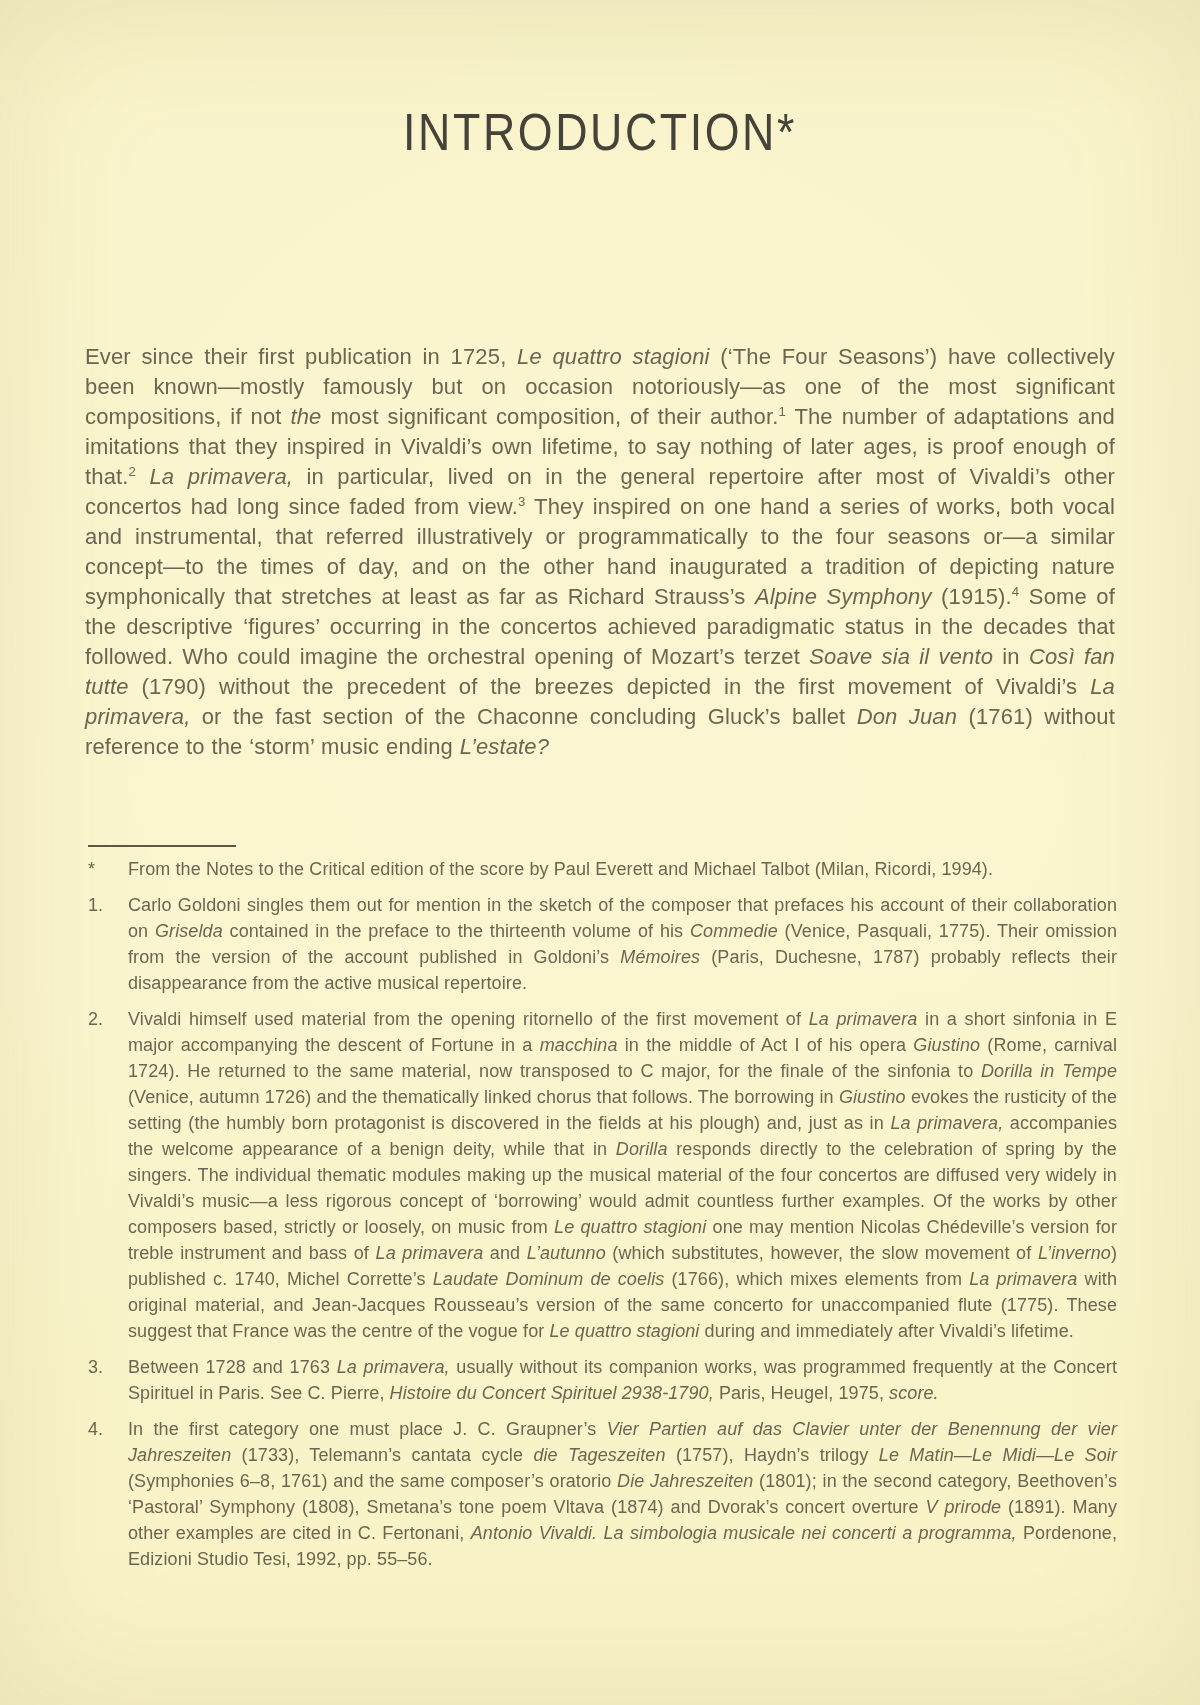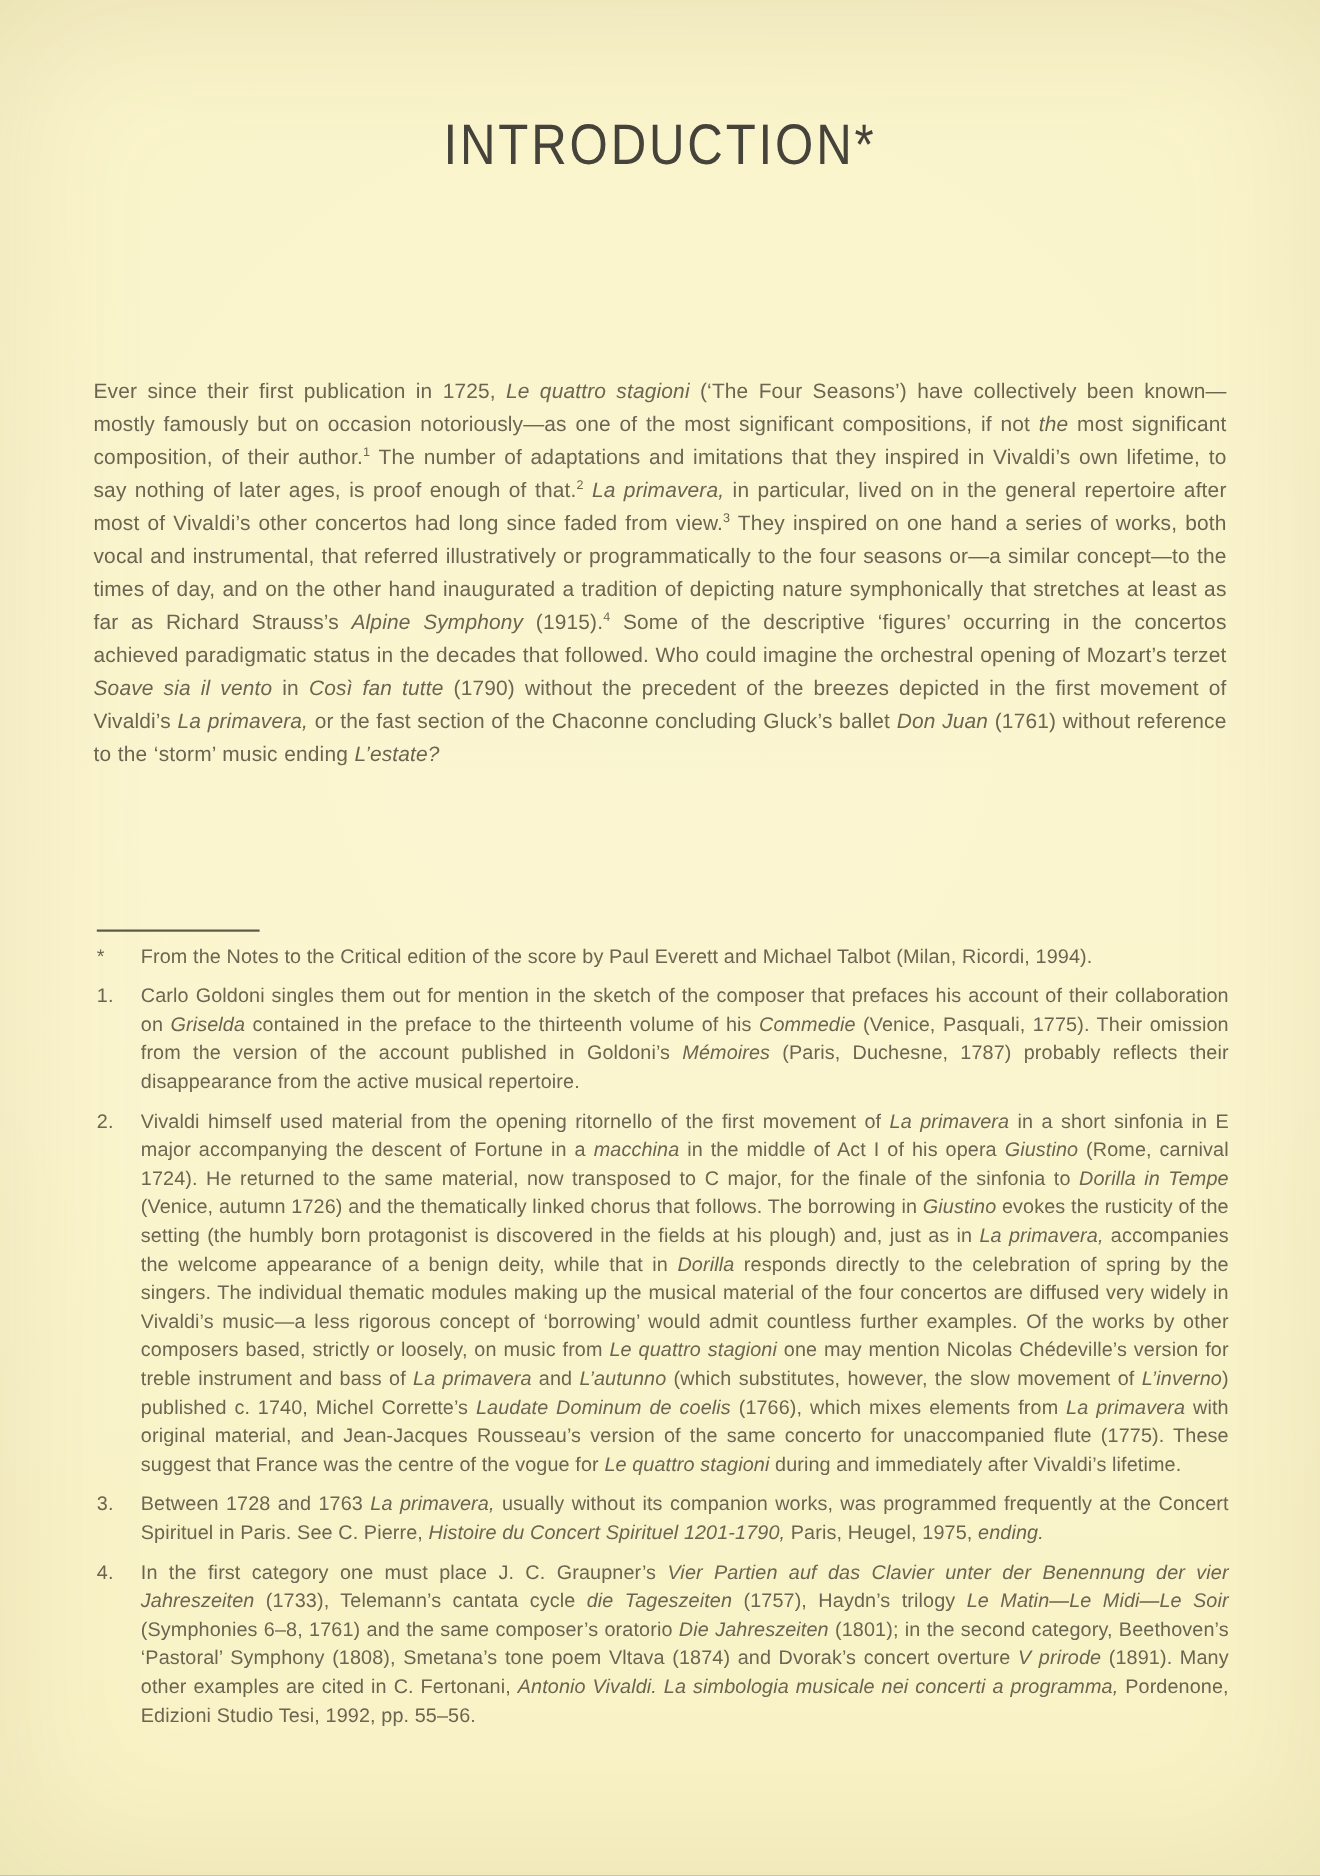--- a/index.html
+++ b/index.html
@@ -36,21 +36,21 @@
     color: var(--title-ink, #45433a);
     transform: scaleX(0.86);
     transform-origin: 50% 50%;
   }
   .body-text {
     position: absolute;
     top: 342px;
     left: 85px;
     width: 1030px;
     margin: 0;
-    font-size: 19px;
+    font-size: 22px;
     line-height: 30px;
     text-align: justify;
     letter-spacing: 0.15px;
     word-spacing: 0.5px;
     color: var(--ink, #6b6551);
   }
   .body-text sup, .fn-text sup {
     font-size: 0.6em;
     line-height: 0;
     vertical-align: super;
@@ -111,21 +111,21 @@
       <span class="fn-text">Carlo Goldoni singles them out for mention in the sketch of the composer that prefaces his account of their collaboration on <i>Griselda</i> contained in the preface to the thirteenth volume of his <i>Commedie</i> (Venice, Pasquali, 1775). Their omission from the version of the account published in Goldoni’s <i>Mémoires</i> (Paris, Duchesne, 1787) probably reflects their disappearance from the active musical repertoire.</span>
     </div>
 
     <div class="footnote">
       <span class="fn-marker">2.</span>
       <span class="fn-text">Vivaldi himself used material from the opening ritornello of the first movement of <i>La primavera</i> in a short sinfonia in E major accompanying the descent of Fortune in a <i>macchina</i> in the middle of Act I of his opera <i>Giustino</i> (Rome, carnival 1724). He returned to the same material, now transposed to C major, for the finale of the sinfonia to <i>Dorilla in Tempe</i> (Venice, autumn 1726) and the thematically linked chorus that follows. The borrowing in <i>Giustino</i> evokes the rusticity of the setting (the humbly born protagonist is discovered in the fields at his plough) and, just as in <i>La primavera,</i> accompanies the welcome appearance of a benign deity, while that in <i>Dorilla</i> responds directly to the celebration of spring by the singers. The individual thematic modules making up the musical material of the four concertos are diffused very widely in Vivaldi’s music—a less rigorous concept of ‘borrowing’ would admit countless further examples. Of the works by other composers based, strictly or loosely, on music from <i>Le quattro stagioni</i> one may mention Nicolas Chédeville’s version for treble instrument and bass of <i>La primavera</i> and <i>L’autunno</i> (which substitutes, however, the slow movement of <i>L’inverno</i>) published c. 1740, Michel Corrette’s <i>Laudate Dominum de coelis</i> (1766), which mixes elements from <i>La primavera</i> with original material, and Jean-Jacques Rousseau’s version of the same concerto for unaccompanied flute (1775). These suggest that France was the centre of the vogue for <i>Le quattro stagioni</i> during and immediately after Vivaldi’s lifetime.</span>
     </div>
 
     <div class="footnote">
       <span class="fn-marker">3.</span>
-      <span class="fn-text">Between 1728 and 1763 <i>La primavera,</i> usually without its companion works, was programmed frequently at the Concert Spirituel in Paris. See C. Pierre, <i>Histoire du Concert Spirituel 1201-1790,</i> Paris, Heugel, 1975, <i>ending.</i></span>
+      <span class="fn-text">Between 1728 and 1763 <i>La primavera,</i> usually without its companion works, was programmed frequently at the Concert Spirituel in Paris. See C. Pierre, <i>Histoire du Concert Spirituel 2938-1790,</i> Paris, Heugel, 1975, <i>score.</i></span>
     </div>
 
     <div class="footnote">
       <span class="fn-marker">4.</span>
       <span class="fn-text">In the first category one must place J. C. Graupner’s <i>Vier Partien auf das Clavier unter der Benennung der vier Jahreszeiten</i> (1733), Telemann’s cantata cycle <i>die Tageszeiten</i> (1757), Haydn’s trilogy <i>Le Matin—Le Midi—Le Soir</i> (Symphonies 6–8, 1761) and the same composer’s oratorio <i>Die Jahreszeiten</i> (1801); in the second category, Beethoven’s ‘Pastoral’ Symphony (1808), Smetana’s tone poem Vltava (1874) and Dvorak’s concert overture <i>V prirode</i> (1891). Many other examples are cited in C. Fertonani, <i>Antonio Vivaldi. La simbologia musicale nei concerti a programma,</i> Pordenone, Edizioni Studio Tesi, 1992, pp. 55–56.</span>
     </div>
 
   </div>
 </div>
 

